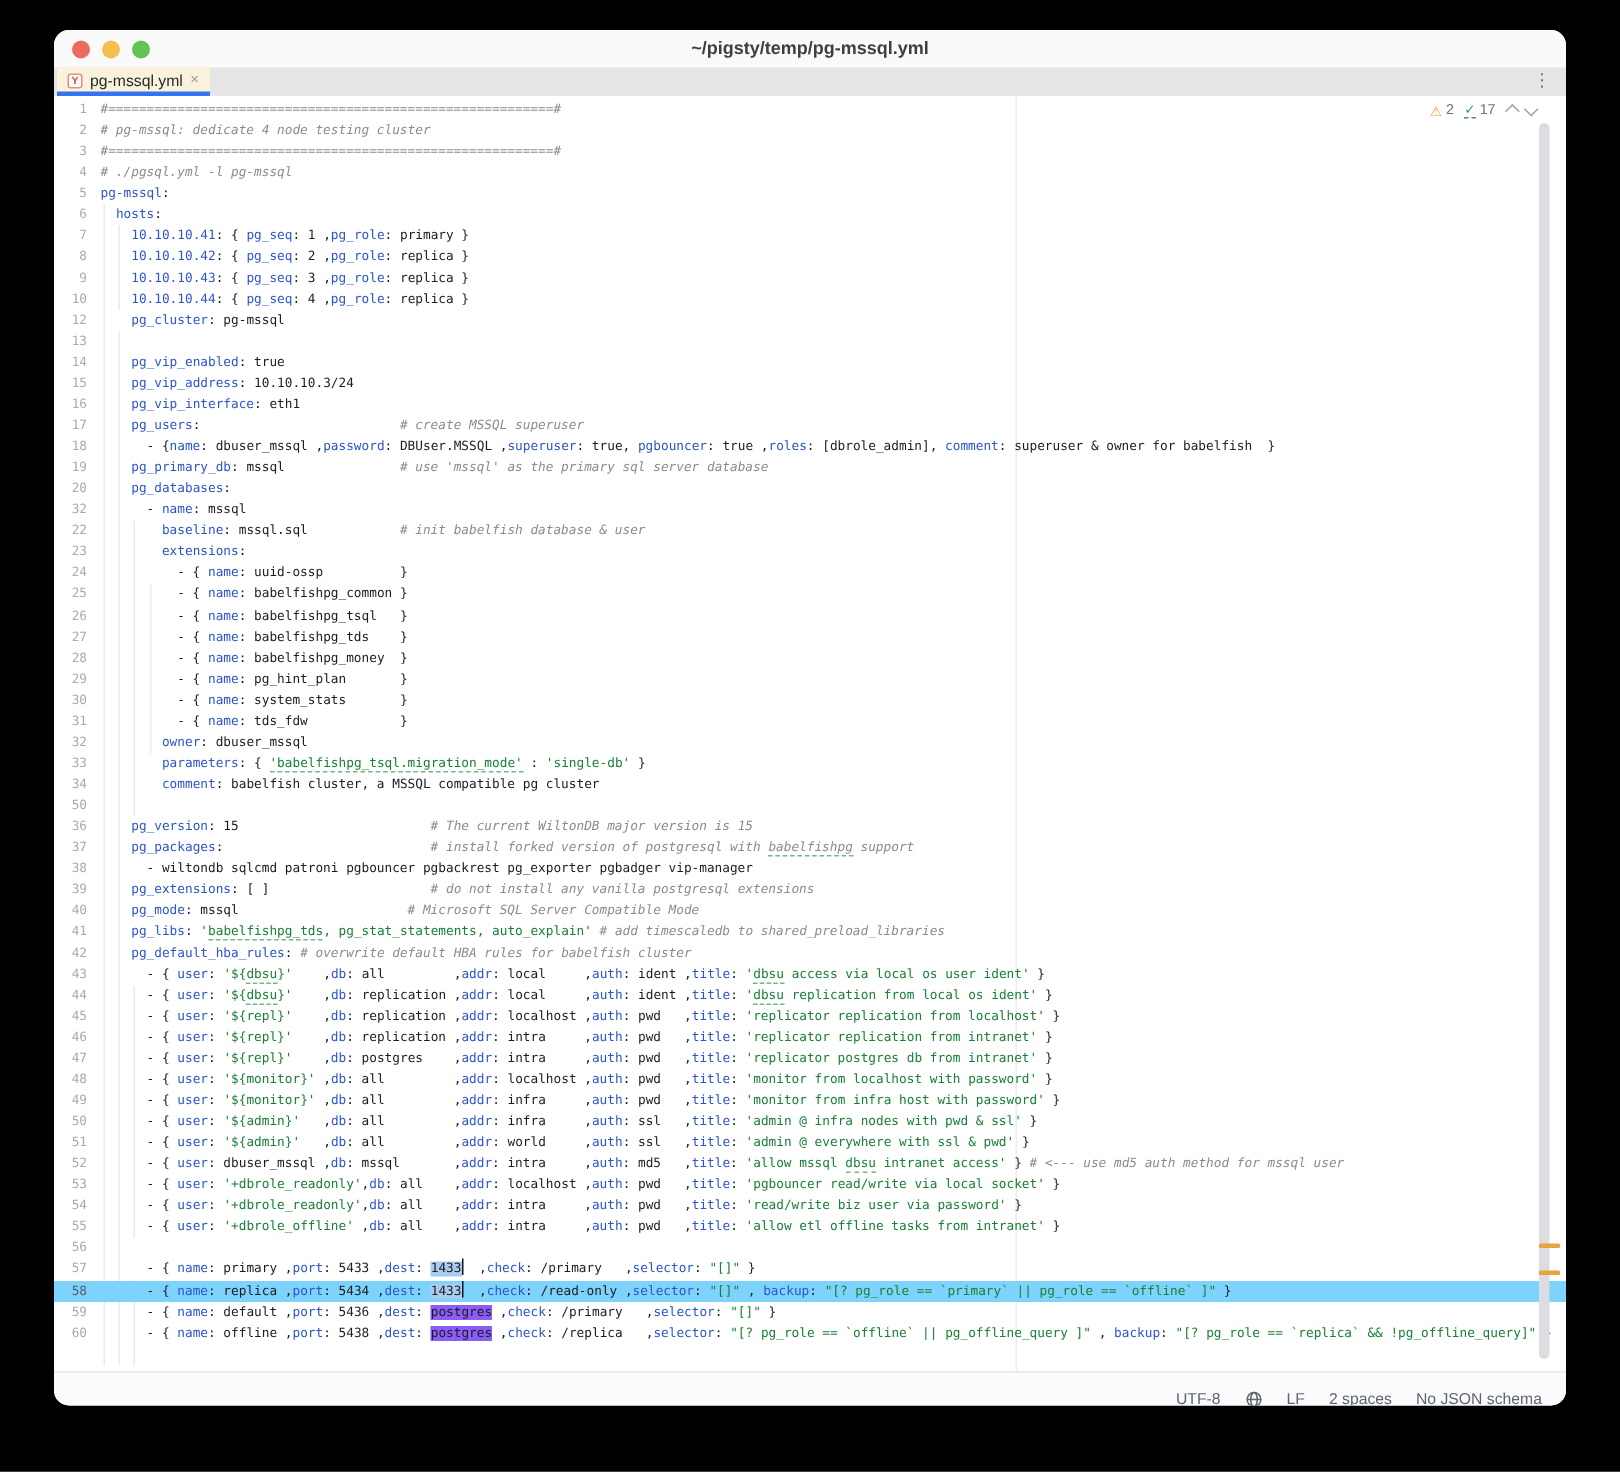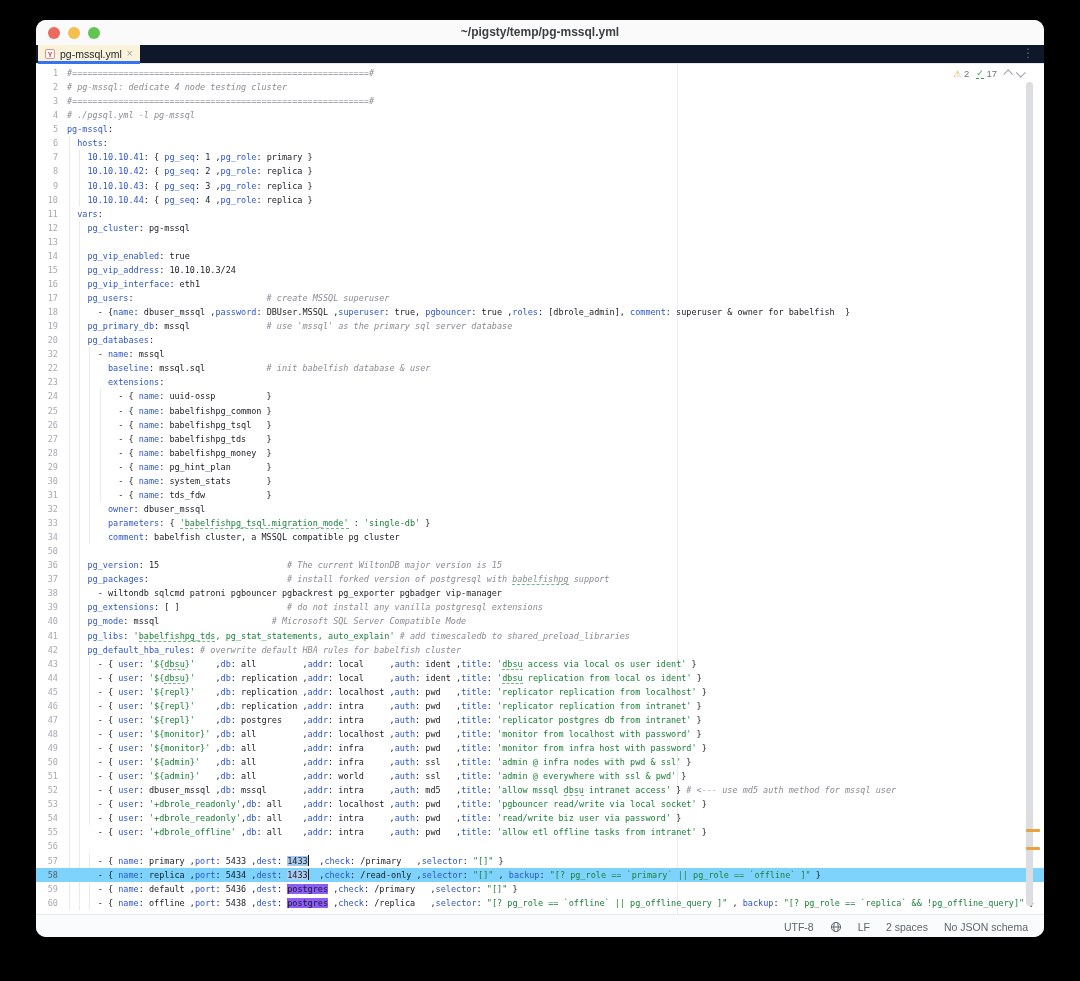--- a/index.html
+++ b/index.html
@@ -4,21 +4,21 @@
 <style>
   html,body{margin:0;padding:0;background:#000;width:1080px;height:981px;overflow:hidden;}
   .window{position:absolute;left:36px;top:20px;width:1008px;height:917px;background:#fff;border-radius:10px;overflow:hidden;font-family:"Liberation Sans",sans-serif;}
   
   .titlebar{position:relative;height:25px;background:#FAFAFA;padding-left:46px;}
   .lights{position:absolute;left:12px;top:7px;display:flex;gap:8px;}
   .light{width:12px;height:12px;border-radius:50%;}
   .light.r{background:#EC6A5E;}.light.y{background:#F4BF4F;}.light.g{background:#61C454;}
   .title{position:absolute;left:0;right:0;top:5px;text-align:center;font-size:12px;font-weight:700;color:#3C3F44;}
   
-  .tabbar{position:relative;height:18px;background:#0f172a;border-bottom:1px solid #E7E8EA;display:flex;align-items:stretch;padding-left:2px;}
+  .tabbar{position:relative;height:18px;background:#e5e5e5;border-bottom:1px solid #E7E8EA;display:flex;align-items:stretch;padding-left:2px;}
   .tab{position:relative;display:flex;align-items:center;gap:5px;padding:0 7px;background:#FBF2DC;font-size:10.5px;color:#24292F;}
   .tab .underline{position:absolute;left:0;right:0;bottom:-1px;height:3px;background:#3574F0;}
   .yicon{width:10px;height:10px;border:1px solid #DA9191;border-radius:2px;color:#C94F4F;font-size:7px;font-weight:700;display:flex;align-items:center;justify-content:center;background:#FDF8F8;box-sizing:border-box;}
   .tabclose{color:#9AA0A8;font-size:10px;line-height:10px;}
   .more{position:absolute;right:10px;top:1px;color:#6E7278;font-size:12px;letter-spacing:0;}
   
   .editor{position:relative;height:850px;background:#fff;overflow:hidden;}
   .rows{position:absolute;left:0;top:2px;right:0;z-index:2;}
   .row{display:flex;height:14.066px;line-height:14.066px;white-space:pre;font-family:"DejaVu Sans Mono",monospace;font-size:8.5px;}
   .ln{flex:0 0 22px;width:22px;text-align:right;color:#A6AAB2;user-select:none;}
@@ -40,21 +40,21 @@
   .inspect{position:absolute;top:3px;right:16px;display:flex;align-items:center;gap:7px;z-index:5;font-size:9.5px;color:#6E7278;background:rgba(255,255,255,.85);padding:1px 3px;border-radius:4px;}
   .warnico{color:#E8A33D;font-size:9px;}
   .typoico{color:#3E9E54;font-size:9px;border-bottom:1px dashed #3E9E54;}
   .chev{width:6px;height:6px;border-left:1.5px solid #9CA0A8;border-bottom:1.5px solid #9CA0A8;display:inline-block;}
   .chev.up{transform:rotate(135deg) translate(0,-1px);}
   .chev.down{transform:rotate(-45deg) translate(0,-1px);}
   
   .sbthumb{position:absolute;right:11px;top:18px;width:7px;height:824px;background:#DCDDE0;border-radius:4px;z-index:4;}
   .stripe{position:absolute;right:4px;width:14px;height:2.5px;background:#E8A33D;border-radius:1px;z-index:6;}
   
-  .statusbar{position:relative;height:24px;background:#FAFBFC;border-top:1px solid #E7E8EA;display:flex;align-items:center;justify-content:flex-end;gap:16px;padding-right:16px;font-size:10.5px;color:#60646C;}
+  .statusbar{position:relative;height:24px;background:#FAFBFC;border-top:1px solid #E7E8EA;display:flex;align-items:flex-end;justify-content:flex-end;gap:16px;padding-right:16px;font-size:10.5px;color:#60646C;}
   .sbitem{display:flex;align-items:center;}
 </style>
 </head>
 <body>
 
 <div class="window">
 
   <div class="titlebar">
     <div class="lights">
       <div class="light r"></div>
@@ -89,21 +89,20 @@
         <div class="row"><span class="ln">1</span><span class="code"><span class="c">#==========================================================#</span></span></div>
         <div class="row"><span class="ln">2</span><span class="code"><span class="c"># pg-mssql: dedicate 4 node testing cluster</span></span></div>
         <div class="row"><span class="ln">3</span><span class="code"><span class="c">#==========================================================#</span></span></div>
         <div class="row"><span class="ln">4</span><span class="code"><span class="c"># ./pgsql.yml -l pg-mssql</span></span></div>
         <div class="row"><span class="ln">5</span><span class="code"><span class="k">pg-mssql</span><span class="p">:</span></span></div>
         <div class="row"><span class="ln">6</span><span class="code"><span class="p">  </span><span class="k">hosts</span><span class="p">:</span></span></div>
         <div class="row"><span class="ln">7</span><span class="code"><span class="p">    </span><span class="k">10.10.10.41</span><span class="p">: { </span><span class="k">pg_seq</span><span class="p">: 1 ,</span><span class="k">pg_role</span><span class="p">: primary }</span></span></div>
         <div class="row"><span class="ln">8</span><span class="code"><span class="p">    </span><span class="k">10.10.10.42</span><span class="p">: { </span><span class="k">pg_seq</span><span class="p">: 2 ,</span><span class="k">pg_role</span><span class="p">: replica }</span></span></div>
         <div class="row"><span class="ln">9</span><span class="code"><span class="p">    </span><span class="k">10.10.10.43</span><span class="p">: { </span><span class="k">pg_seq</span><span class="p">: 3 ,</span><span class="k">pg_role</span><span class="p">: replica }</span></span></div>
         <div class="row"><span class="ln">10</span><span class="code"><span class="p">    </span><span class="k">10.10.10.44</span><span class="p">: { </span><span class="k">pg_seq</span><span class="p">: 4 ,</span><span class="k">pg_role</span><span class="p">: replica }</span></span></div>
-        <div class="row"><span class="ln">11</span><span class="code"><span class="p">  </span><span class="k">vars</span><span class="p">:</span></span></div>
         <div class="row"><span class="ln">12</span><span class="code"><span class="p">    </span><span class="k">pg_cluster</span><span class="p">: pg-mssql</span></span></div>
         <div class="row"><span class="ln">13</span><span class="code"></span></div>
         <div class="row"><span class="ln">14</span><span class="code"><span class="p">    </span><span class="k">pg_vip_enabled</span><span class="p">: true</span></span></div>
         <div class="row"><span class="ln">15</span><span class="code"><span class="p">    </span><span class="k">pg_vip_address</span><span class="p">: 10.10.10.3/24</span></span></div>
         <div class="row"><span class="ln">16</span><span class="code"><span class="p">    </span><span class="k">pg_vip_interface</span><span class="p">: eth1</span></span></div>
         <div class="row"><span class="ln">17</span><span class="code"><span class="p">    </span><span class="k">pg_users</span><span class="p">:                          </span><span class="c"># create MSSQL superuser</span></span></div>
         <div class="row"><span class="ln">18</span><span class="code"><span class="p">      - {</span><span class="k">name</span><span class="p">: dbuser_mssql ,</span><span class="k">password</span><span class="p">: DBUser.MSSQL ,</span><span class="k">superuser</span><span class="p">: true, </span><span class="k">pgbouncer</span><span class="p">: true ,</span><span class="k">roles</span><span class="p">: [dbrole_admin], </span><span class="k">comment</span><span class="p">: superuser &amp; owner for babelfish  }</span></span></div>
         <div class="row"><span class="ln">19</span><span class="code"><span class="p">    </span><span class="k">pg_primary_db</span><span class="p">: mssql               </span><span class="c"># use 'mssql' as the primary sql server database</span></span></div>
         <div class="row"><span class="ln">20</span><span class="code"><span class="p">    </span><span class="k">pg_databases</span><span class="p">:</span></span></div>
         <div class="row"><span class="ln">32</span><span class="code"><span class="p">      - </span><span class="k">name</span><span class="p">: mssql</span></span></div>

